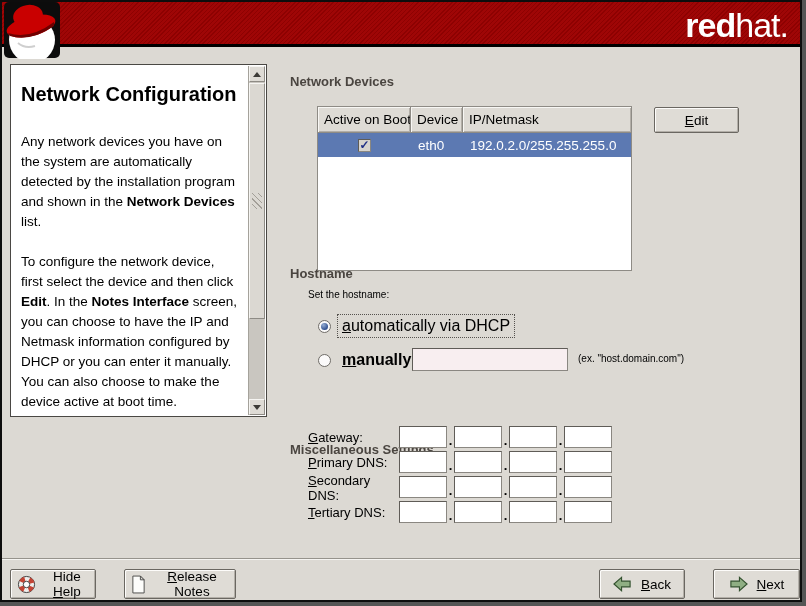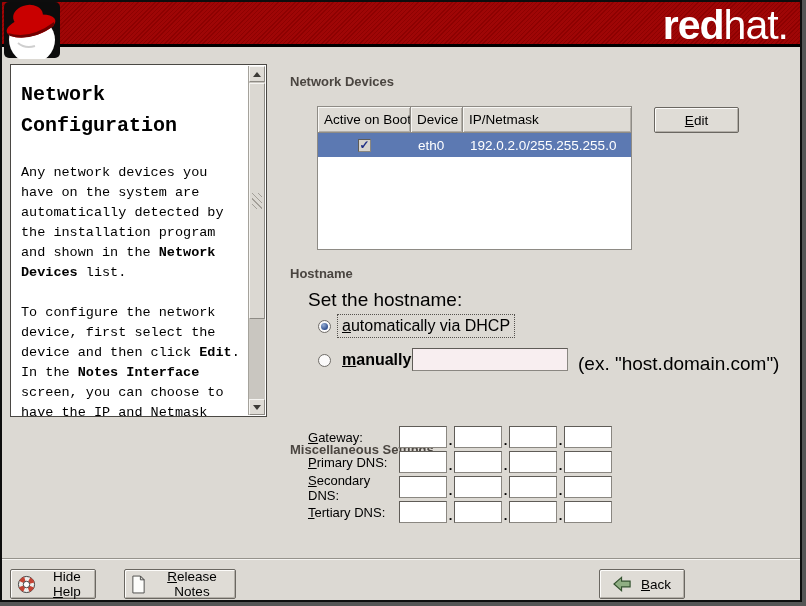--- a/index.html
+++ b/index.html
@@ -11,27 +11,27 @@
   }
 
   
   .titlebar {
     position:absolute; top:0; left:0; width:100%; height:45px;
     background:#9d0101;
     background-image:repeating-linear-gradient(135deg, rgba(0,0,0,.10) 0 1px, rgba(255,255,255,.02) 1px 3px);
     border-bottom:3px solid #000;
   }
   .logo-box { position:absolute; top:0; left:2px; width:56px; height:57px; z-index:5; }
-  .wordmark { position:absolute; top:5px; right:12px; color:#fff; font-size:41px; letter-spacing:-1px; line-height:36px; }
+  .wordmark { position:absolute; top:5px; right:12px; color:#fff; font-size:34px; letter-spacing:-1px; line-height:36px; }
   .wordmark .bold { font-weight:bold; }
 
   
   .help-panel {
     position:absolute; left:8px; top:62px; width:257px; height:353px;
-    background:#fff; border:1px solid #4a4844;font-family:Liberation Mono, monospace;
+    background:#fff; border:1px solid #4a4844;
   }
   .help-content {
     position:absolute; top:0; left:0; right:18px; bottom:0;
     overflow:hidden; padding:14px 8px 0 10px;
   }
   .help-title { font-size:20px; font-weight:bold; line-height:31px; margin:0 0 22px 0; }
   .help-p { font-size:13.5px; line-height:20px; margin:0 0 20px 0; }
   .b { font-weight:bold; }
 
   
@@ -44,21 +44,21 @@
   .tri-down { width:0; height:0; border-left:4px solid transparent; border-right:4px solid transparent; border-top:5px solid #3c3a36; }
   .sb-thumb { position:absolute; top:17px; left:0; width:16px; height:236px; background:#dbd8d2;
     border:1px solid #8e8b85; border-top-color:#f6f5f2; border-left-color:#f6f5f2;
     display:flex; align-items:center; justify-content:center; }
   .grip { width:10px; height:16px; background:repeating-linear-gradient(45deg, transparent 0 3px, #a39f98 3px 4px); }
 
   
   .section-label { position:absolute; font-size:13px; font-weight:bold; color:#4a4540; }
 
   
-  .dev-table { position:absolute; left:315px; top:104px; width:315px; height:144px; background:#fff; border:1px solid #8e8b85; }
+  .dev-table { position:absolute; left:315px; top:104px; width:315px; height:165px; background:#fff; border:1px solid #8e8b85; }
   .thead { display:flex; height:26px; background:#dedbd5; }
   .th { border-right:1px solid #8e8b85; border-bottom:1px solid #8e8b85;
     box-shadow:inset 1px 1px 0 #f8f7f4, inset -1px -1px 0 #b2aea7;
     padding:5px 0 0 6px; font-size:13.5px; white-space:nowrap; overflow:hidden; }
   .th:last-child { border-right:none; }
   .c1 { width:93px; } .c2 { width:52px; } .c3 { flex:1; }
   .trow { display:flex; height:24px; background:#5c79b2; color:#fff; font-size:13.5px; align-items:center; }
   .td { display:flex; align-items:center; }
   .td.c1 { justify-content:center; }
   .td.c2, .td.c3 { padding-left:7px; }
@@ -67,21 +67,21 @@
     display:flex; align-items:center; justify-content:center; }
   .checkmark { color:#1f2f86; font-size:12px; font-weight:bold; line-height:10px; }
 
   
   .btn { position:absolute; background:#dfdcd6; border:1px solid #6a6761; border-radius:2px;
     box-shadow:inset 1px 1px 0 #fdfcfa, inset -1px -1px 0 #b3afa8;
     display:flex; align-items:center; justify-content:center; font-size:13.5px; gap:9px; }
   .u { text-decoration:underline; }
 
   
-  .plain { position:absolute; font-size:19px; }
+  .plain { position:absolute; font-size:10px; }
   .radio-row { position:absolute; display:flex; align-items:center; height:22px; }
   .radio { width:13px; height:13px; border-radius:50%; background:#fbfafa;
     border:1px solid #6f6c67; margin-right:6px; position:relative; flex:none; }
   .radio.sel::after { content:""; position:absolute; inset:2px; border-radius:50%;
     background:radial-gradient(circle at 35% 30%, #97aed4, #2c4c8c 75%); }
   .radio-label { font-size:16px; padding:2px 4px; border:1px dotted transparent; }
   .radio-label.focus { border:1px dotted #55524e; }
   .entry { background:#fff; border:1px solid #8a8781; border-top-color:#5f5c57; border-left-color:#5f5c57;
     font-family:"Liberation Sans",sans-serif; font-size:13px; padding:0 4px; }
   .manual-input { position:absolute; left:410px; top:346px; width:156px; height:23px; background:#f8eef0; }
@@ -259,14 +259,22 @@
 
   <button class="btn footer-btn" style="left:597px; width:86px;">
     <span class="icon">
       <svg width="19" height="16" viewBox="0 0 20 16">
         <path d="M9 1 L1 8 L9 15 L9 11 L18 11 L18 5 L9 5 Z" fill="#8fae83" stroke="#33512f" stroke-width="1.2"></path>
       </svg>
     </span>
     <span><span></span><span class="u">B</span><span>ack</span></span>
   </button>
 
+  <button class="btn footer-btn" style="left:711px; width:87px;">
+    <span class="icon">
+      <svg width="19" height="16" viewBox="0 0 20 16">
+        <path d="M11 1 L19 8 L11 15 L11 11 L2 11 L2 5 L11 5 Z" fill="#8fae83" stroke="#33512f" stroke-width="1.2"></path>
+      </svg>
+    </span>
+    <span><span></span><span class="u">N</span><span>ext</span></span>
+  </button>
 
 </div>
 
 </body></html>

